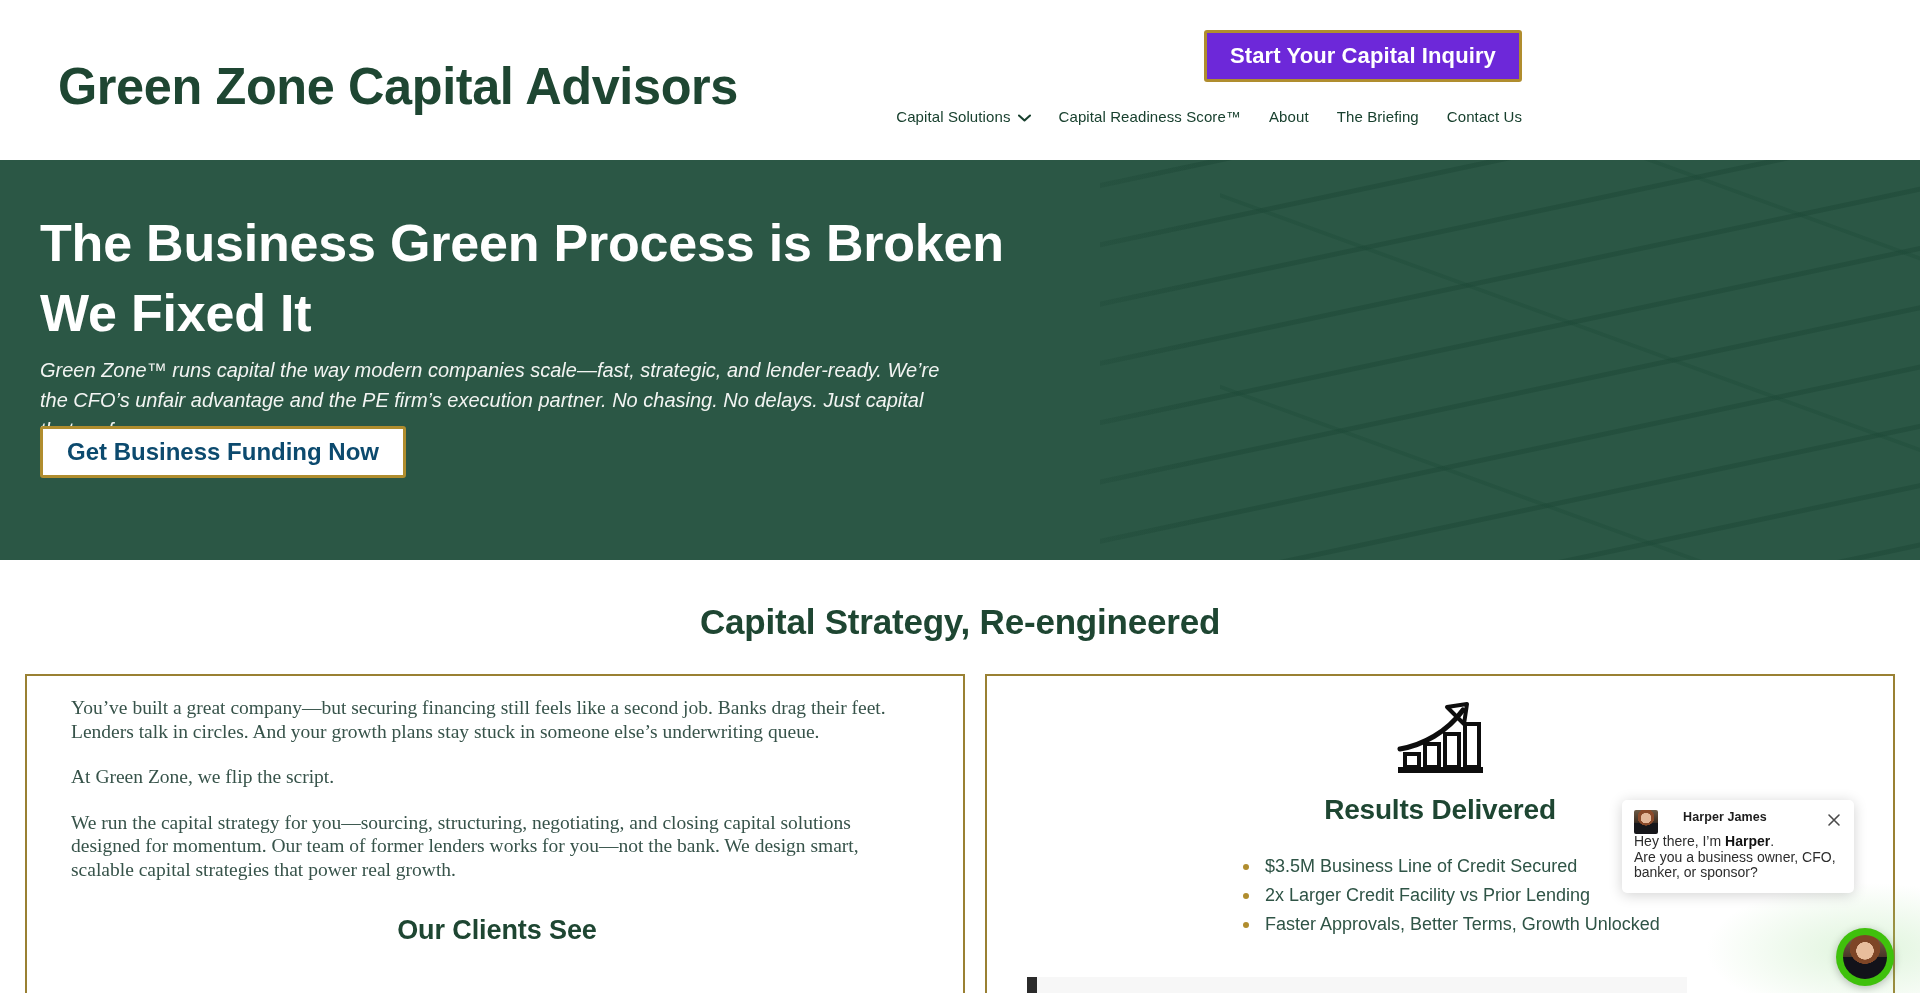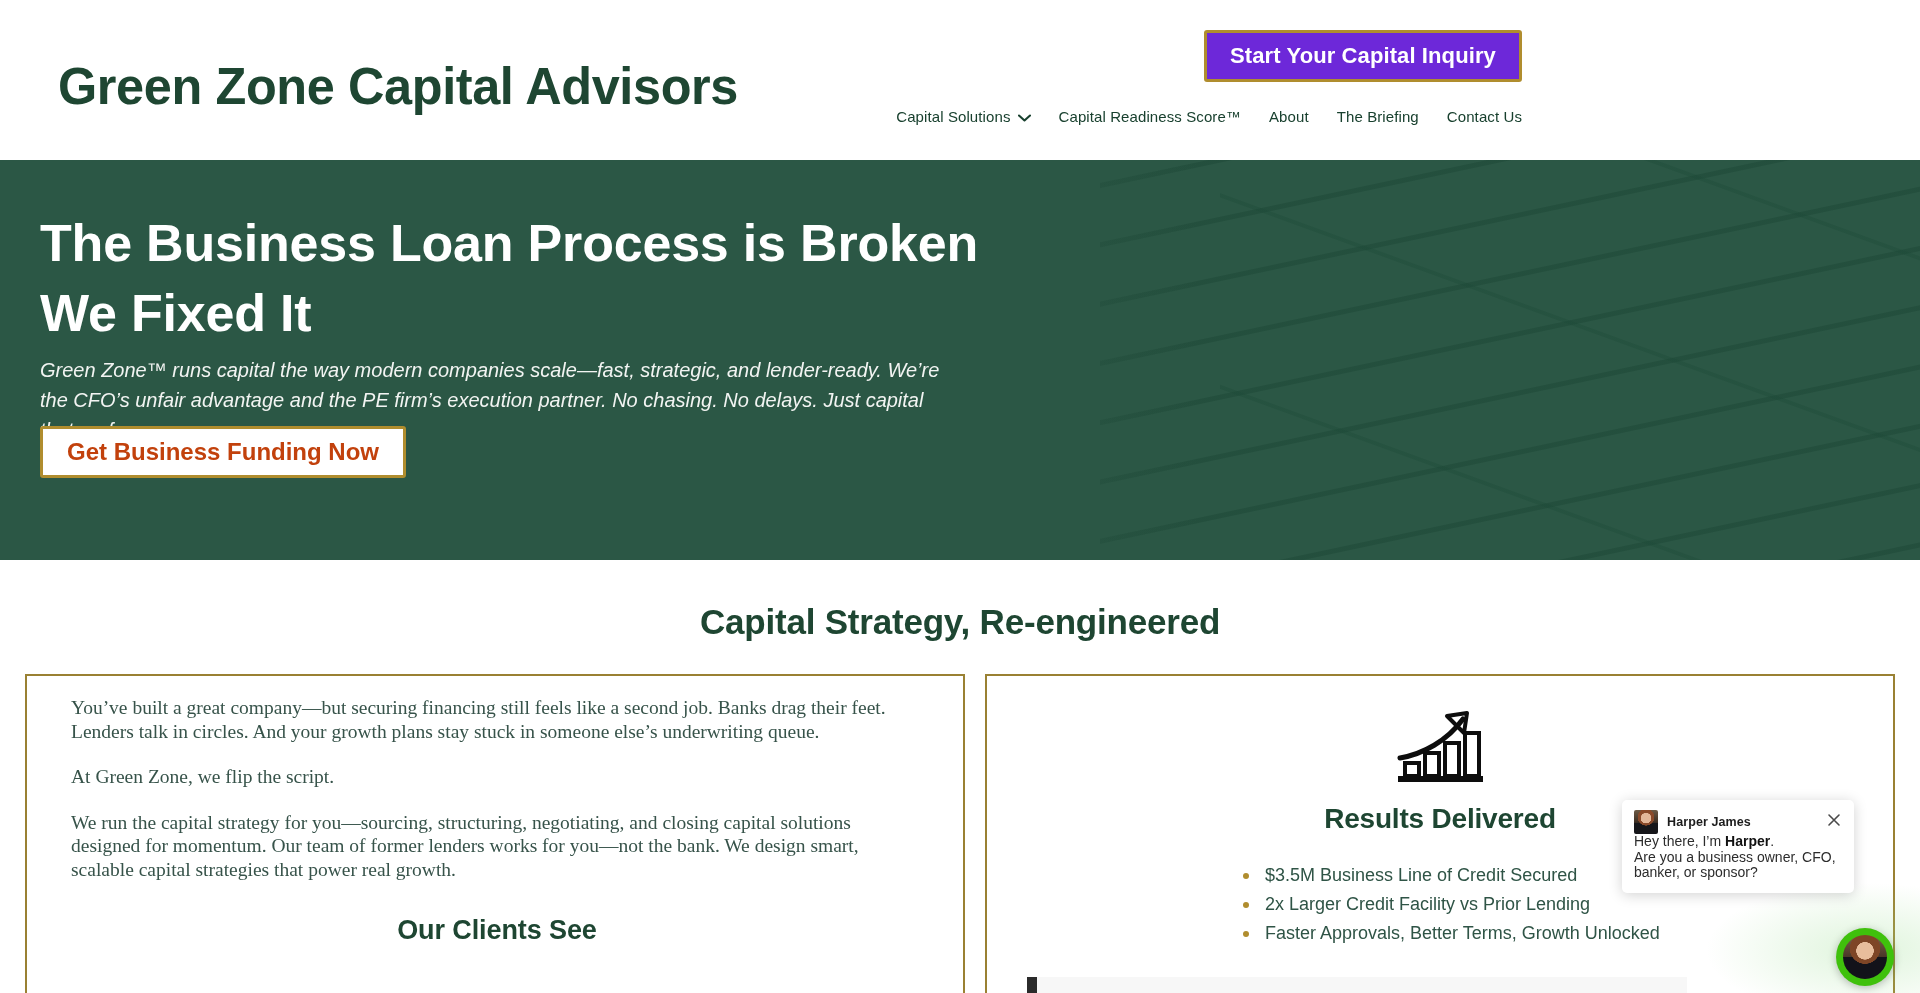--- a/index.html
+++ b/index.html
@@ -154,21 +154,21 @@
     font-weight:400;
   }
   .hero-btn {
     position:absolute;
     left:0; top:266px;
     height:52px;
     padding:0 24px;
     background:#ffffff;
     border:3px solid #b08d2e;
     border-radius:3px;
-    color:#c2410c;
+    color:#0c4a6e;
     font-size:24px;
     font-weight:700;
     display:flex;
     align-items:center;
     justify-content:center;
     cursor:pointer;
     white-space:nowrap;
   }
 
   
@@ -220,21 +220,21 @@
     margin-top:34px;
     text-align:center;
     font-family:"Liberation Sans", sans-serif;
     font-size:27px;
     font-weight:700;
     color:#1e4632;
     letter-spacing:-0.1px;
   }
 
   .card-right-body {
-    padding-top:31px;
+    padding-top:22px;
     display:flex;
     flex-direction:column;
     align-items:center;
   }
   .growth-icon { width:95px; height:80px; display:block; }
   .results-title {
     margin-top:16px;
     font-size:28px;
     font-weight:700;
     color:#1e4632;
@@ -283,22 +283,22 @@
     left:1622px; top:800px;
     width:232px;
     background:#ffffff;
     border-radius:5px;
     box-shadow:0 2px 14px rgba(0,0,0,0.18);
     padding:10px 12px 12px 12px;
     z-index:30;
   }
   .chat-head {
     display:flex;
-    align-items:center;
-    gap:9px;
+    align-items:flex-start;
+    gap:25px;
     position:relative;
   }
   .chat-avatar {
     width:24px; height:24px;
     border-radius:2px;
     background:
       radial-gradient(circle at 50% 34%, #e3b89a 0 26%, rgba(227,184,154,0) 27%),
       radial-gradient(circle at 50% 30%, #8a4a2a 0 40%, rgba(138,74,42,0) 41%),
       linear-gradient(#6d5a45, #3b2d22 52%, #16161a 53%);
     flex:0 0 auto;
@@ -377,21 +377,21 @@
     </nav>
   </div>
 </div>
 
 <section class="hero">
   <div class="hero-lines"></div>
   <div class="hero-lines2"></div>
   <div class="hero-fade"></div>
 
   <div class="hero-inner">
-    <h1 class="hero-h1">The Business Loan Process is Broken
+    <h1 class="hero-h1">The Business Green Process is Broken
 We Fixed It</h1>
     <p class="hero-sub">Green Zone™ runs capital the way modern companies scale—fast, strategic, and lender-ready. We’re the CFO’s unfair advantage and the PE firm’s execution partner. No chasing. No delays. Just capital that performs.</p>
     <div class="hero-btn">Get Business Funding Now</div>
   </div>
 </section>
 
 <section class="section">
   <h2 class="section-title">Capital Strategy, Re-engineered</h2>
 
   <div class="cards">

